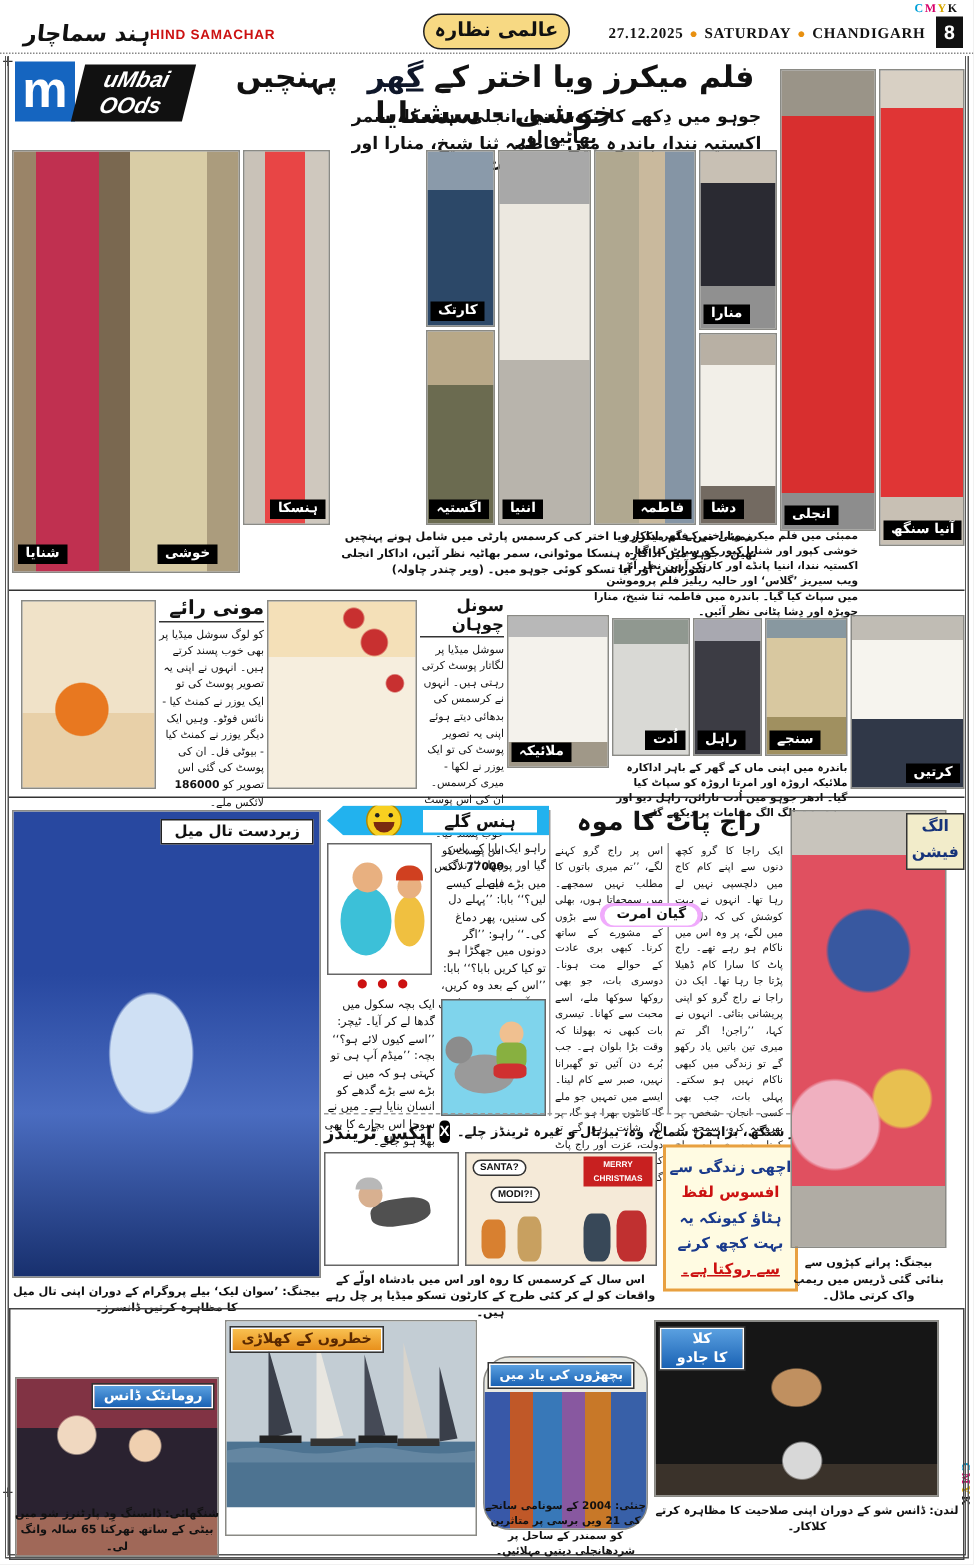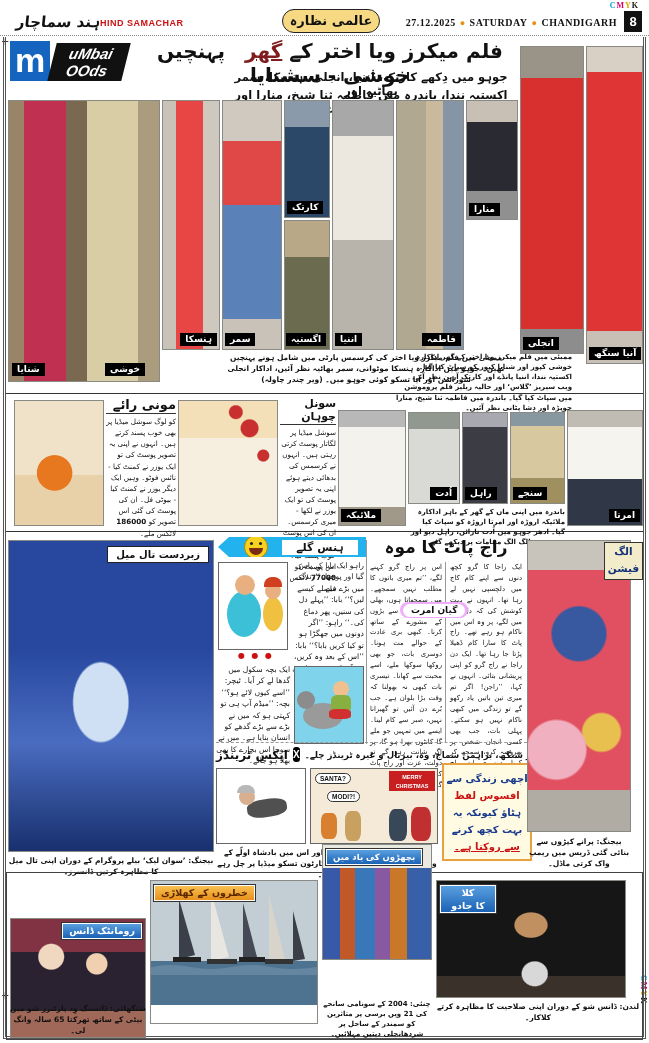--- a/index.html
+++ b/index.html
@@ -32,21 +32,21 @@
 
   
   .logo-blue{left:10px;top:41px;width:40px;height:40px;background:#1565c0;color:#fff;text-align:center;
              font-size:34px;font-weight:bold;line-height:38px;font-family:"Liberation Sans",sans-serif;}
   .logo-black{left:52px;top:43px;width:74px;height:38px;background:#111;color:#fff;transform:skewX(-14deg);
               font-family:"Liberation Sans",sans-serif;font-weight:bold;font-style:italic;
               font-size:15px;line-height:17px;text-align:center;padding-top:2px;box-sizing:border-box;}
 
   
   .headline{left:150px;top:39px;width:360px;text-align:center;font-size:20px;font-weight:bold;}
-  .hl-blue{color:#7f1d1d;text-decoration:underline;margin-left:13px;}
+  .hl-blue{color:#0f172a;text-decoration:underline;margin-left:13px;}
   .subhead{left:228px;width:286px;text-align:center;font-size:11.5px;font-weight:bold;}
   .sh1{top:70px;} .sh2{top:88px;}
 
   
   .ph{position:absolute;border:1px solid #8a8a85;box-sizing:border-box;}
   .tag{position:absolute;background:#000;color:#fff;font-size:9px;font-weight:bold;line-height:13px;
        padding:0 5px;white-space:nowrap;direction:rtl;}
 
   
   .ph-shanaya{background:linear-gradient(90deg,#9a8468 0 10%,#c03050 10% 38%,#7a6850 38% 52%,#d9cda6 52% 86%,#ab9c7d 86%);}
@@ -193,37 +193,37 @@
   <div class="abs subhead sh1 u">جوہو میں دِکھے کارتک، اننیا، انجلی، ہنسکا، سمر بھاٹیہ اور</div>
   <div class="abs subhead sh2 u">اکستیہ نندا، باندرہ میں فاطمہ ثنا شیخ، منارا اور دِشا ہوئیں سپاٹ</div>
 
   <div class="ph ph-shanaya" style="left:8px;top:100px;width:152px;height:282px;">
     <span class="tag" style="left:3px;bottom:5px;">شنایا</span>
     <span class="tag" style="left:96px;bottom:5px;">خوشی</span>
   </div>
   <div class="ph ph-hansika" style="left:162px;top:100px;width:58px;height:250px;">
     <span class="tag" style="right:2px;bottom:3px;">ہنسکا</span>
   </div>
-  <div class="ph ph-samar" style="left:222px;top:100px;width:60px;height:250px;">
-    <span class="tag" style="left:2px;bottom:3px;">سمر</span>
-  </div>
   <div class="ph ph-kartik" style="left:284px;top:100px;width:46px;height:118px;">
     <span class="tag" style="left:2px;bottom:3px;">کارتک</span>
   </div>
   <div class="ph ph-agastya" style="left:284px;top:220px;width:46px;height:130px;">
     <span class="tag" style="left:1px;bottom:3px;">اگستیہ</span>
   </div>
   <div class="ph ph-ananya" style="left:332px;top:100px;width:62px;height:250px;">
     <span class="tag" style="left:2px;bottom:3px;">اننیا</span>
   </div>
   <div class="ph ph-fatima" style="left:396px;top:100px;width:68px;height:250px;">
     <span class="tag" style="right:2px;bottom:3px;">فاطمہ</span>
   </div>
   <div class="ph ph-minara" style="left:466px;top:100px;width:52px;height:120px;">
     <span class="tag" style="left:2px;bottom:3px;">منارا</span>
+  </div>
+  <div class="ph ph-disha" style="left:466px;top:222px;width:52px;height:128px;">
+    <span class="tag" style="left:2px;bottom:3px;">دشا</span>
   </div>
   <div class="ph ph-anjali" style="left:520px;top:46px;width:64px;height:308px;">
     <span class="tag" style="left:2px;bottom:3px;">انجلی</span>
   </div>
   <div class="ph ph-aaniya" style="left:586px;top:46px;width:57px;height:318px;">
     <span class="tag" style="left:2px;bottom:3px;">آنیا سنگھ</span>
   </div>
 
   <div class="abs cap" style="left:224px;top:353px;width:284px;">ممبئی میں فلم میکرز ویا اختر کی کرسمس پارٹی میں شامل ہونے پہنچیں تھیں۔ جوہو میں اداکارہ ہنسکا موٹوانی، سمر بھاٹیہ نظر آئیں، اداکار انجلی شوراسن اور آیا تسکو کوئی جوہو میں۔ (ویر چندر چاولہ)</div>
   <div class="abs cap cap-sm" style="left:396px;top:352px;width:176px;text-align:right;">ممبئی میں فلم میکرز ویا اختر کے گھر اداکارہ خوشی کپور اور شنایا کپور کو سپاٹ کیا گیا۔ اکستیہ نندا، اننیا پانڈے اور کارتک آرین نظر آئے۔ ویب سیریز ’گلاس‘ اور حالیہ ریلیز فلم پروموشن میں سپاٹ کیا گیا۔ باندرہ میں فاطمہ ثنا شیخ، منارا چوپڑہ اور دِشا پٹانی نظر آئیں۔</div>
@@ -243,34 +243,34 @@
   <div class="ph ph-sonal" style="left:178px;top:400px;width:100px;height:126px;"></div>
   <div class="abs" style="left:280px;top:397px;width:56px;">
     <div class="blk-title" style="font-size:11px;">سونل چوہان</div>
     <div class="blk-text" style="margin-top:2px;">
       <span>سوشل میڈیا پر لگاتار پوسٹ کرتی رہتی ہیں۔ انہوں نے کرسمس کی بدھائی دیتے ہوئے اپنی یہ تصویر پوسٹ کی تو ایک یوزر نے لکھا - میری کرسمس۔ ان کی اس پوسٹ کو فالوورز نے خوب پسند کیا۔ اس پوسٹ کو</span>
       <b>77000</b>
       <span>لائکس ملے۔</span>
     </div>
   </div>
 
-  <div class="ph ph-malaika" style="left:338px;top:410px;width:68px;height:116px;">
+  <div class="ph ph-malaika" style="left:338px;top:410px;width:68px;height:102px;">
     <span class="tag" style="left:2px;bottom:3px;">ملائیکہ</span>
   </div>
   <div class="ph ph-udit" style="left:408px;top:412px;width:52px;height:92px;">
     <span class="tag" style="right:2px;bottom:3px;">اُدت</span>
   </div>
   <div class="ph ph-rahul" style="left:462px;top:412px;width:46px;height:92px;">
     <span class="tag" style="left:2px;bottom:3px;">راہل</span>
   </div>
   <div class="ph ph-sanjay" style="left:510px;top:412px;width:55px;height:92px;">
     <span class="tag" style="left:2px;bottom:3px;">سنجے</span>
   </div>
   <div class="ph ph-amrita" style="left:567px;top:410px;width:76px;height:116px;">
-    <span class="tag" style="right:2px;bottom:3px;">امرتا</span>
+    <span class="tag" style="right:2px;bottom:3px;">کرتیں</span>
   </div>
   <div class="abs cap cap-sm" style="left:408px;top:507px;width:157px;text-align:right;">باندرہ میں اپنی ماں کے گھر کے باہر اداکارہ ملائیکہ اروڑہ اور امرتا اروڑہ کو سپاٹ کیا گیا۔ ادھر جوہو میں اُدت نارائن، راہل دیو اور سنجے دت الگ الگ مقامات پر دیکھے گئے۔</div>
 
   <div class="ph ph-ballet" style="left:8px;top:540px;width:206px;height:312px;">
     <span class="flag-white" style="right:4px;top:5px;">زبردست تال میل</span>
   </div>
   <div class="abs cap" style="left:8px;top:856px;width:206px;">بیجنگ: ’سوان لیک‘ بیلے پروگرام کے دوران اپنی تال میل کا مظاہرہ کرتیں ڈانسرز۔</div>
 
   <div class="abs jokes-head">
     <span class="jokes-head-inner">ہنس گلے</span>
@@ -363,21 +363,21 @@
       <polygon points="142,80 142,30 154,78" fill="#3a3f4a"></polygon>
       <rect x="22" y="76" width="28" height="5" fill="#222"></rect>
       <rect x="56" y="78" width="30" height="5" fill="#333"></rect>
       <rect x="88" y="76" width="26" height="5" fill="#222"></rect>
       <rect x="114" y="78" width="28" height="5" fill="#333"></rect>
       <path d="M0 86 Q20 82 40 86 T80 86 T120 86 T166 86 V94 H0 Z" fill="#6d8ea8" opacity=".7"></path>
     </svg>
     <span class="flag flag-orange" style="left:3px;top:4px;">خطروں کے کھلاڑی</span>
   </div>
 
-  <div class="ph ph-saris" style="left:322px;top:844px;width:110px;height:116px;">
+  <div class="ph ph-saris" style="left:322px;top:904px;width:110px;height:116px;border-radius:18px;">
     <span class="flag flag-blue" style="left:3px;top:4px;font-size:8.5px;">بچھڑوں کی یاد میں</span>
   </div>
   <div class="abs cap cap-sm" style="left:322px;top:999px;width:110px;">چنئی: 2004 کے سونامی سانحے کی 21 ویں برسی پر متاثرین کو سمندر کے ساحل پر شردھانجلی دیتیں مہلائیں۔</div>
 
   <div class="ph ph-stage" style="left:436px;top:880px;width:190px;height:118px;">
     <span class="flag flag-blue flag2" style="left:3px;top:4px;width:42px;">
       <span>کلا</span><br>
       <span>کا جادو</span>
     </span>
   </div>

